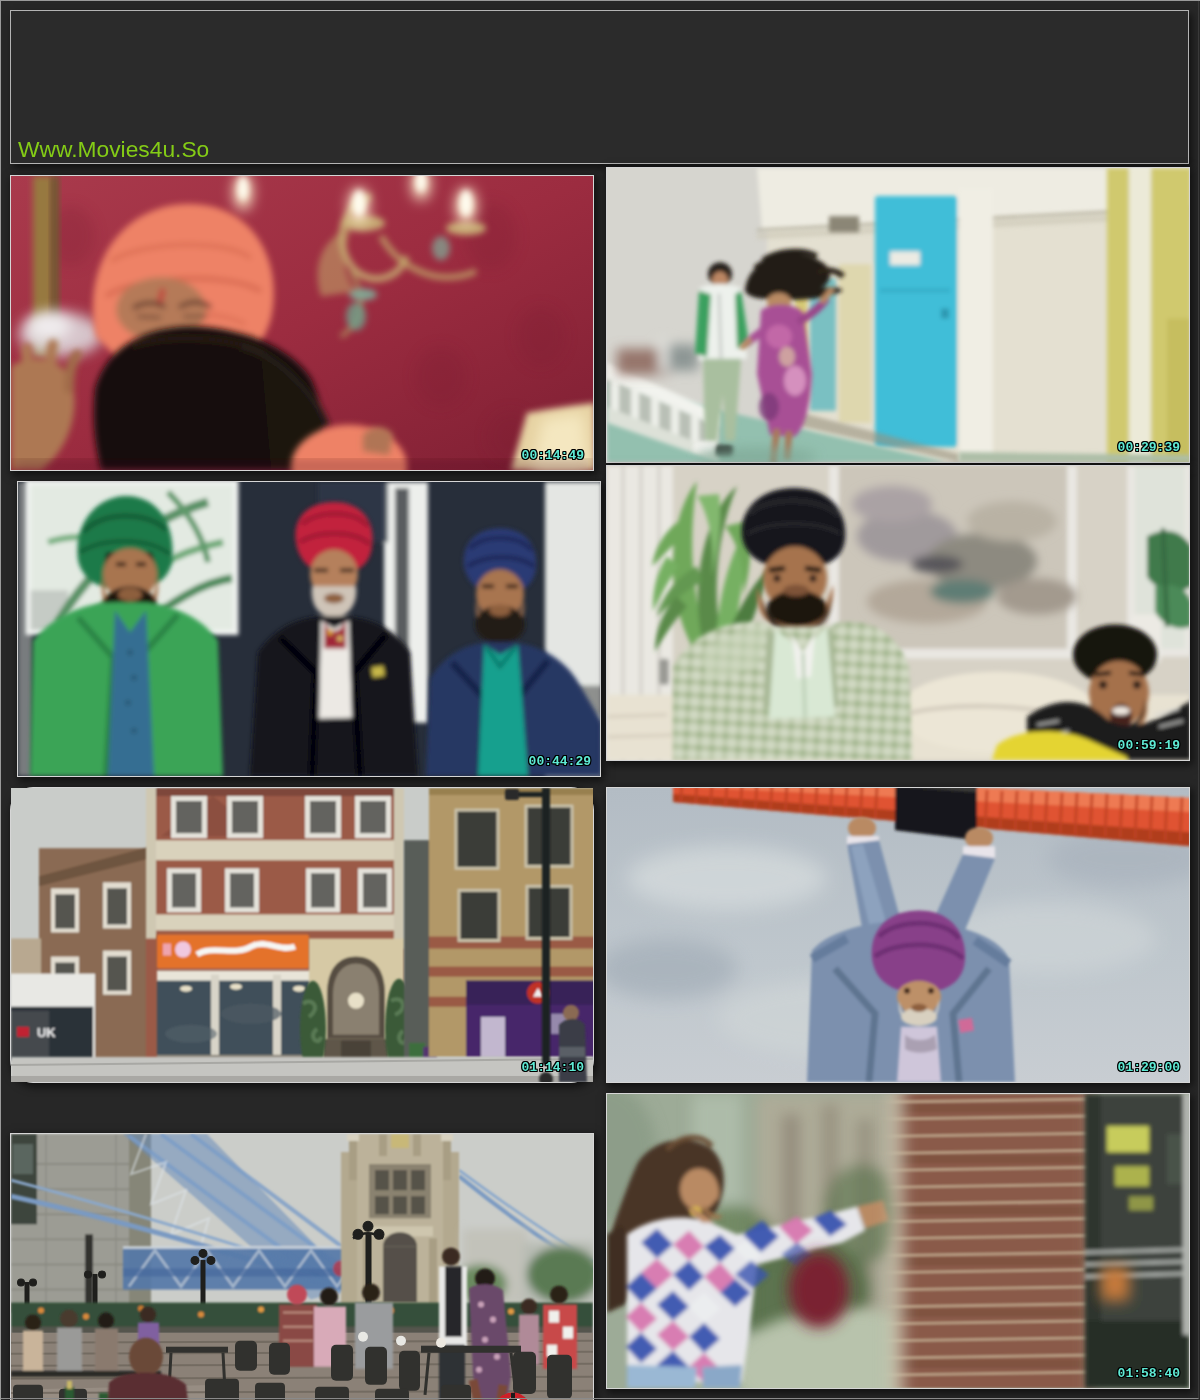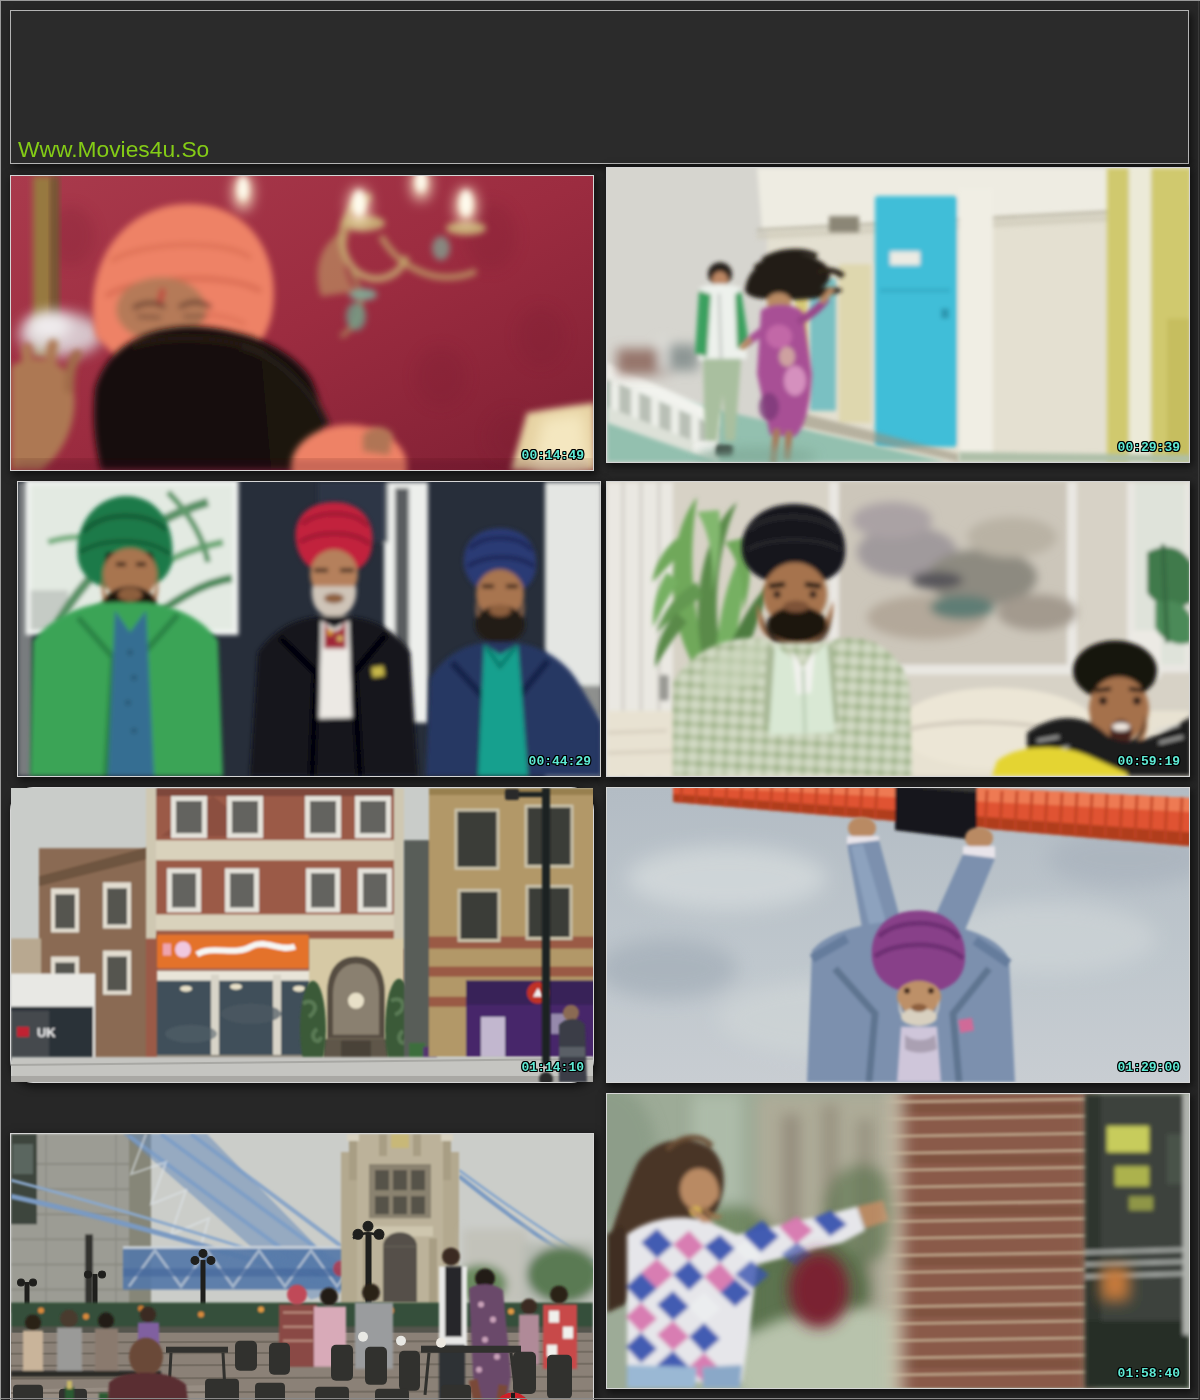--- a/index.html
+++ b/index.html
@@ -260,21 +260,21 @@
 <path d="M464,104 L476,104 M488,104 L500,104" stroke="#3a2418" stroke-width="4"></path>
 <path d="M412,196 C430,166 458,158 482,160 C510,158 540,170 558,196 L584,240 L584,293 L408,293 Z" fill="#263764"></path>
 <path d="M434,180 L466,215 L462,293 M530,178 L500,215 L506,293" stroke="#17244a" stroke-width="7" fill="none"></path>
 <path d="M466,162 L482,172 L500,162 L510,293 L460,293 Z" fill="#13a08e"></path>
 <path d="M468,164 L482,184 L498,164" stroke="#0d7a6c" stroke-width="4" fill="none"></path>
 </g>
 </svg>
 <div class="ts">00:44:29</div>
 </div>
 
-<div class="cell" style="left:605px;top:480px;" id="c4">
+<div class="cell" style="left:605px;top:464px;" id="c4">
 <svg viewBox="0 0 582 293" preserveAspectRatio="none">
 <defs>
 <filter id="q4a" x="-30%" y="-30%" width="160%" height="160%">
           <feGaussianBlur stdDeviation="2"></feGaussianBlur>
         </filter>
 <filter id="q4b" x="-60%" y="-60%" width="220%" height="220%">
           <feGaussianBlur stdDeviation="5"></feGaussianBlur>
         </filter>
 <pattern id="q4p" width="13" height="13" patternUnits="userSpaceOnUse" patternTransform="rotate(3)">
 <rect width="13" height="13" fill="#d2dac4"></rect>

